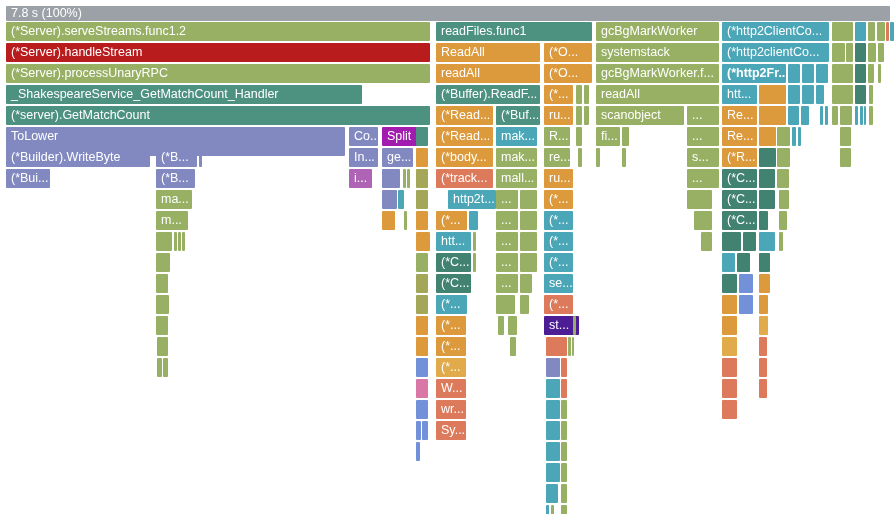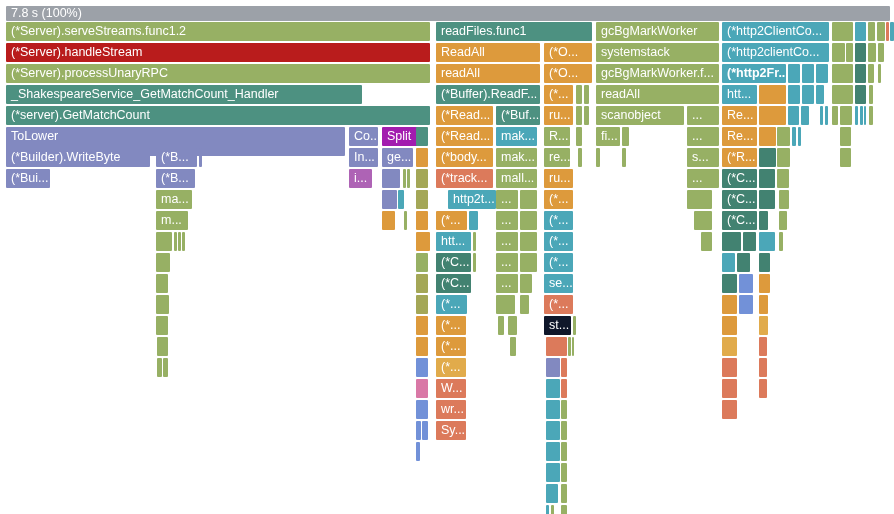--- a/index.html
+++ b/index.html
@@ -116,21 +116,21 @@
     <div class="cell" style="left: 496px; width: 22px; top: 274px; height: 19px; background: rgb(151, 176, 100);">...</div>
     <div class="cell" style="left: 520px; width: 12px; top: 274px; height: 19px; background: rgb(151, 176, 100); padding: 0px;"></div>
     <div class="cell" style="left: 544px; width: 29px; top: 274px; height: 19px; background: rgb(75, 167, 184);">se...</div>
     <div class="cell" style="left: 436px; width: 31px; top: 295px; height: 19px; background: rgb(75, 167, 184);">(*...</div>
     <div class="cell" style="left: 496px; width: 19px; top: 295px; height: 19px; background: rgb(151, 176, 100);"></div>
     <div class="cell" style="left: 520px; width: 9px; top: 295px; height: 19px; background: rgb(151, 176, 100); padding: 0px;"></div>
     <div class="cell" style="left: 544px; width: 29px; top: 295px; height: 19px; background: rgb(220, 122, 91);">(*...</div>
     <div class="cell" style="left: 436px; width: 30px; top: 316px; height: 19px; background: rgb(221, 154, 60);">(*...</div>
     <div class="cell" style="left: 498px; width: 6px; top: 316px; height: 19px; background: rgb(151, 176, 100); padding: 0px;"></div>
     <div class="cell" style="left: 508px; width: 9px; top: 316px; height: 19px; background: rgb(151, 176, 100); padding: 0px;"></div>
-    <div class="cell" style="left: 544px; width: 27px; top: 316px; height: 19px; background: #0f172a;">st...</div>
+    <div class="cell" style="left: 544px; width: 35px; top: 316px; height: 19px; background: #4c1d95;">st...</div>
     <div class="cell" style="left: 573px; width: 3px; top: 316px; height: 19px; background: rgb(151, 176, 100); padding: 0px;"></div>
     <div class="cell" style="left: 436px; width: 30px; top: 337px; height: 19px; background: rgb(221, 154, 60);">(*...</div>
     <div class="cell" style="left: 510px; width: 6px; top: 337px; height: 19px; background: rgb(151, 176, 100); padding: 0px;"></div>
     <div class="cell" style="left: 546px; width: 21px; top: 337px; height: 19px; background: rgb(220, 122, 91);"></div>
     <div class="cell" style="left: 568px; width: 3px; top: 337px; height: 19px; background: rgb(151, 176, 100); padding: 0px;"></div>
     <div class="cell" style="left: 572px; width: 2px; top: 337px; height: 19px; background: rgb(151, 176, 100); padding: 0px;"></div>
     <div class="cell" style="left: 436px; width: 30px; top: 358px; height: 19px; background: rgb(225, 171, 75);">(*...</div>
     <div class="cell" style="left: 546px; width: 14px; top: 358px; height: 19px; background: rgb(130, 137, 192);"></div>
     <div class="cell" style="left: 561px; width: 6px; top: 358px; height: 19px; background: rgb(220, 122, 91); padding: 0px;"></div>
     <div class="cell" style="left: 436px; width: 30px; top: 379px; height: 19px; background: rgb(220, 122, 91);">W...</div>

